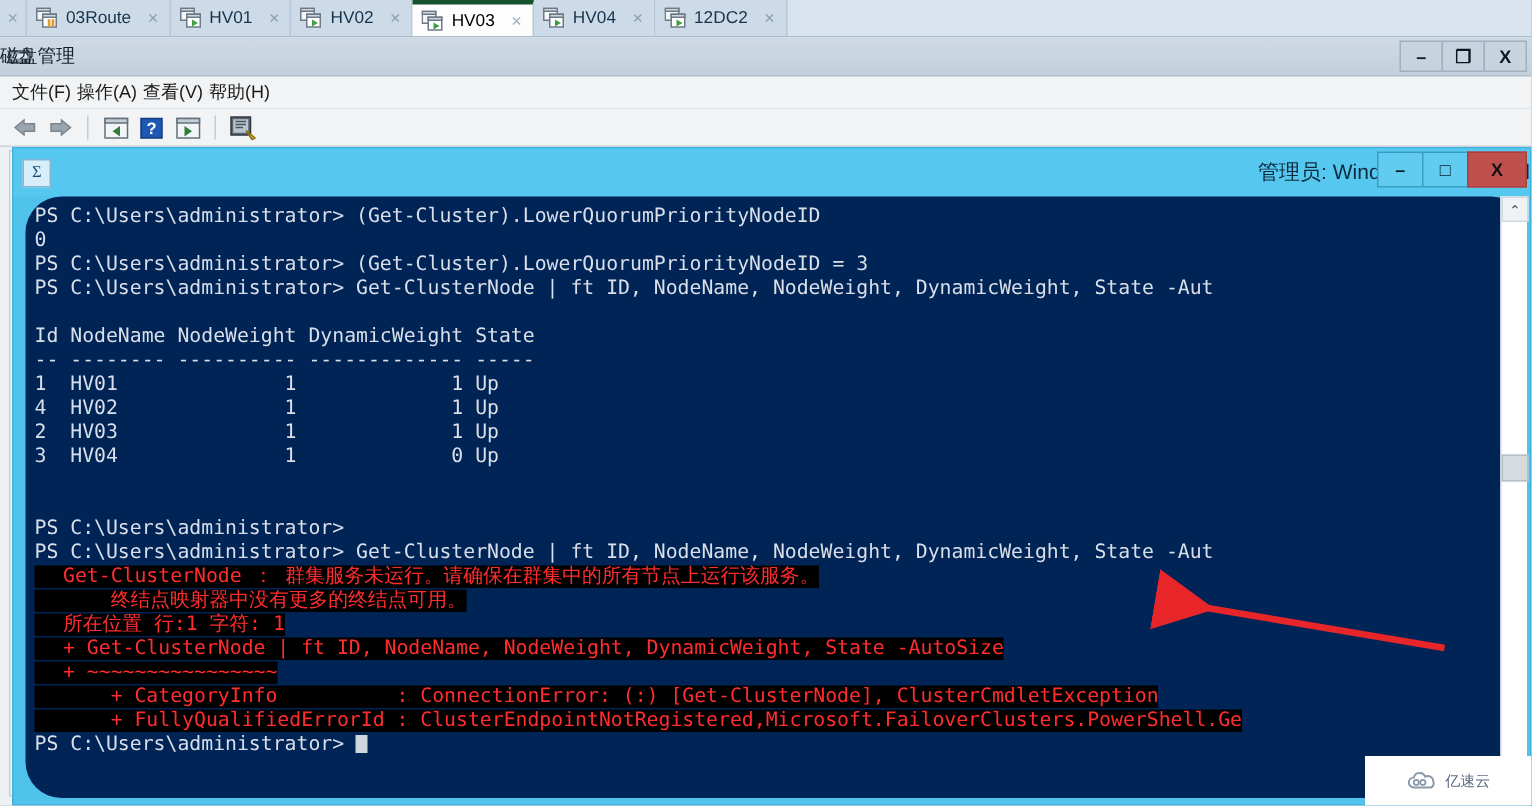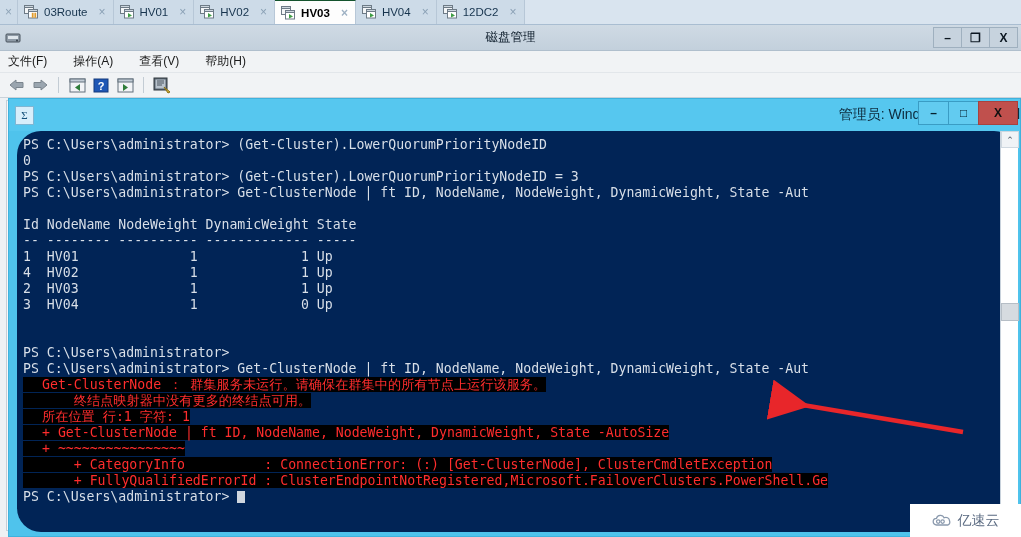--- a/index.html
+++ b/index.html
@@ -28,57 +28,57 @@
     display: flex; align-items: center; gap: 5px;
     padding: 0 7px 0 6px;
     background: #cddbe8;
     border-right: 1px solid #b7c7d7;
     color: #16334d;
     position: relative;
   }
   .tab.active {
     background: #fdfdfd;
     color: #000;
-    font-weight: bold;
-    border-top: 1px solid #14532d;
+    font-weight: normal;
+    border-top: 3px solid #14532d;
   }
   .tab .tclose {
     color: #8aa0b5; font-size: 12px; margin-left: 6px; line-height: 1;
   }
   .tab.active .tclose { color: #9fb2c4; }
   .vmicon { width: 15px; height: 14px; position: relative; display:inline-block; }
 
   
   .dm-window {
     position: absolute; left: 0; top: 25px; width: 1021px; height: 512px;
     background: #eef1f4;
   }
   .dm-titlebar {
     position: relative; height: 26px;
     background: linear-gradient(to bottom,#cfdae4 0%, #c3d0dc 100%);
     border-bottom: 1px solid #b0bfcd;
     display: flex; align-items: center;
   }
   .dm-sysicon { width: 16px; height: 16px; margin-left: 5px; position: relative; }
   .dm-title {
-    position: absolute; left: 0; right: 0; text-align: center;
+    position: absolute; left: 0; right: 0; 
     font-size: 12.5px; color: #11202e;
   }
   .dm-btns { position: absolute; right: 3px; top: 2px; display: flex; gap: 0px; }
   .dm-btn {
     width: 29px; height: 21px;
     border: 1px solid #9fb0bf;
     background: #c7d3de;
     display: flex; align-items: center; justify-content: center;
     font-size: 12px; color: #0b1620; font-weight: bold;
     margin-left: -1px;
   }
   .dm-menubar {
     height: 22px; background: #f1f3f5;
-    display: flex; align-items: center; padding-left: 8px; gap: 26px;
+    display: flex; align-items: center; padding-left: 8px; gap: 4px;
     font-size: 12px; color: #1a1a1a;
     border-bottom: 1px solid #e2e6ea;
   }
   .dm-toolbar {
     height: 25px; background: #f1f3f5;
     display: flex; align-items: center; padding-left: 6px; gap: 4px;
     border-bottom: 1px solid #c9d2da;
   }
   .tbsep { width: 1px; height: 16px; background: #c3ccd4; margin: 0 4px; }
   .tbicon { width: 20px; height: 19px; display:flex; align-items:center; justify-content:center; position: relative;}
@@ -150,21 +150,21 @@
 
   
   .annot { position:absolute; left:0; top:0; width:1021px; height:537px; pointer-events:none; }
 
   
   .watermark {
     position:absolute; right:0px; bottom:0px; width:111px; height:33px;
     background:#ffffff;
     display:flex; align-items:center; justify-content:center; gap:4px;
   }
-  .wm-text { font-size: 14px; color:#5b6b82; letter-spacing:0px; }
+  .wm-text { font-size: 10px; color:#5b6b82; letter-spacing:0px; }
 </style>
 </head>
 <body>
 
 <div id="root">
 
   <div class="tabstrip">
     <div class="tab-cut">×</div>
     <div id="tabs-host" style="display:flex;">
         <div class="tab">

